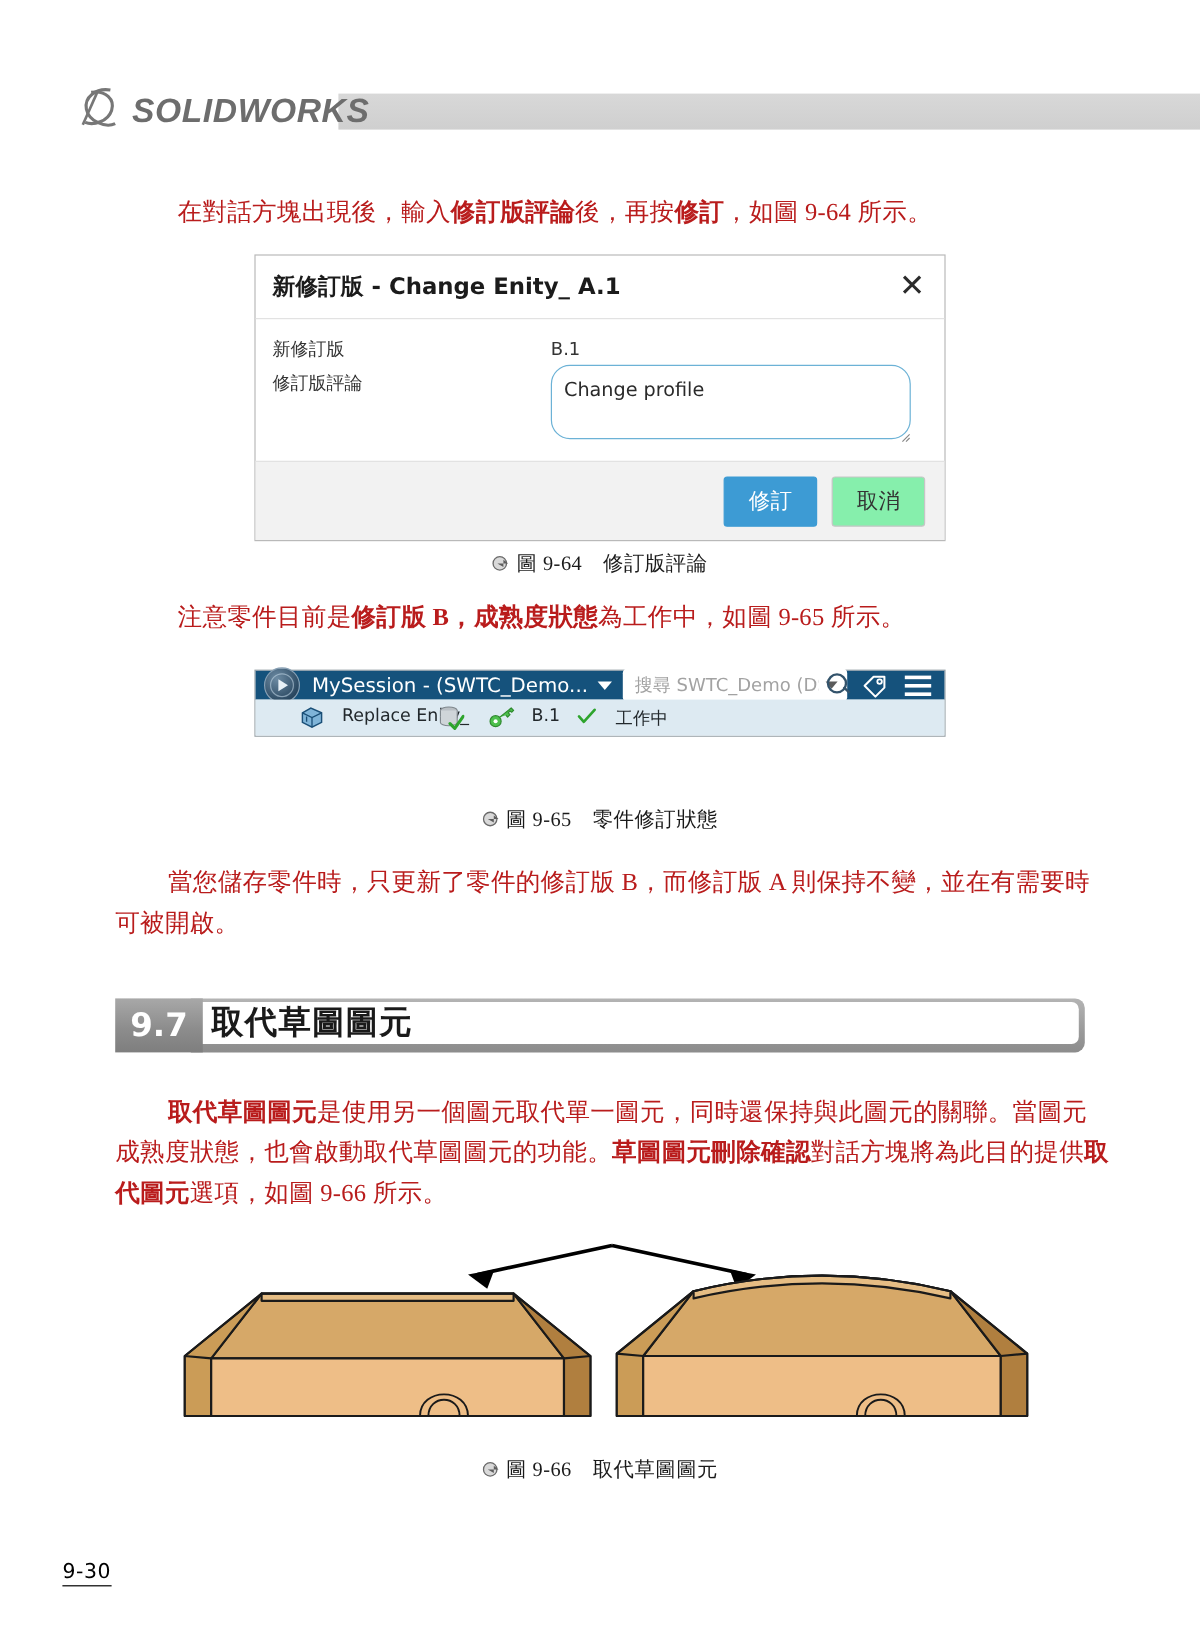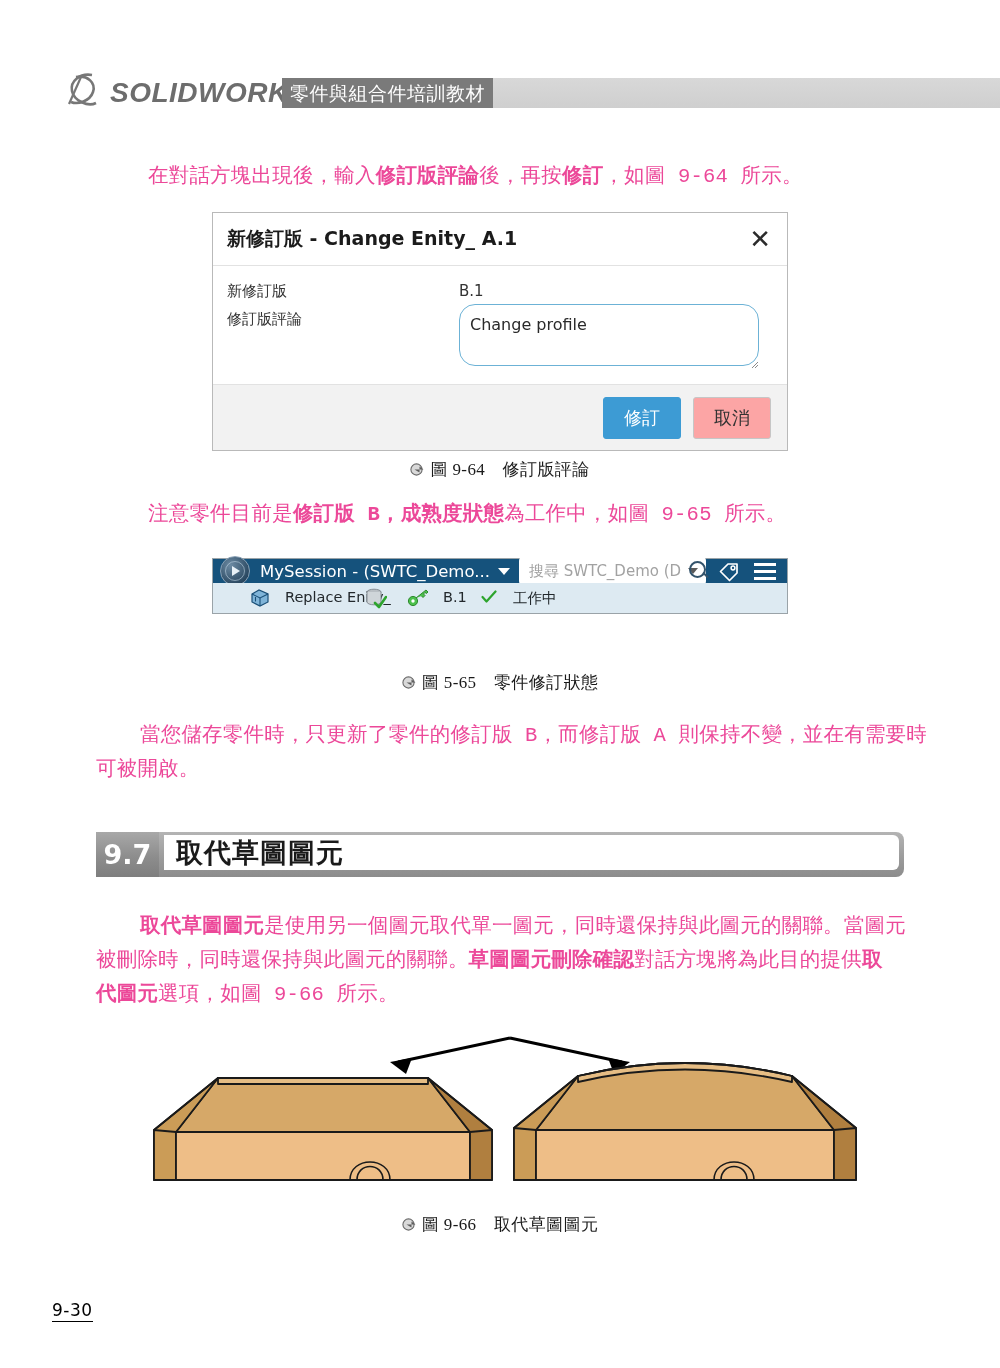--- a/index.html
+++ b/index.html
@@ -64,22 +64,21 @@
     letter-spacing: 0.5px;
     white-space: nowrap;
   }
 
   
   .para {
     position: absolute;
     font-size: 20.5px;
     line-height: 34px;
     letter-spacing: 0.2px;
-    color: #ec4899;
-    font-family: Liberation Mono, monospace;
+    color: #b91c1c;
   }
   .b { font-weight: bold; }
 
   
   .caption {
     position: absolute;
     width: 1000px;
     text-align: center;
     font-size: 17px;
     color: #1a1a1a;
@@ -188,21 +187,21 @@
     text-align: center;
     box-sizing: border-box;
     cursor: pointer;
   }
   .btn-primary {
     background: #3d9bd4;
     border: 1px solid #3d9bd4;
     color: #ffffff;
   }
   .btn-secondary {
-    background: #fca5a5;
+    background: #86efac;
     border: 1px solid #c6c6c6;
     color: #333333;
   }
 
   
   .panel {
     position: absolute;
     left: 212px; top: 558px;
     width: 576px;
     border: 1px solid #9aa3a8;
@@ -369,21 +368,21 @@
 
   
   .sec-wrap {
     position: absolute;
     left: 96px; top: 832px;
     width: 808px; height: 45px;
   }
   .sec-num {
     position: absolute;
     left: 0; top: 0;
-    width: 63px; height: 45px;
+    width: 73px; height: 45px;
     background: linear-gradient(to bottom, #a8a8a8, #8d8d8d 55%, #7e7e7e);
     color: #ffffff;
     font-family: "DejaVu Sans", "Liberation Sans", sans-serif;
     font-weight: bold;
     font-size: 27px;
     line-height: 45px;
     text-align: center;
     letter-spacing: 0px;
   }
   .sec-band {
@@ -440,21 +439,20 @@
     <div class="ds-logo">
       <svg viewBox="0 0 44 40" width="44" height="40">
         <path d="M30 4 C18 2, 8 10, 10 20 C12 30, 26 36, 34 32" fill="none" stroke="#777" stroke-width="2.6"></path>
         <path d="M14 6 C26 4, 34 12, 31 21 C28 30, 16 34, 9 31" fill="none" stroke="#777" stroke-width="2.6"></path>
         <path d="M7 33 L19 6" fill="none" stroke="#777" stroke-width="2.2"></path>
       </svg>
     </div>
     <div class="brand-word">SOLIDWORKS</div>
   </div>
 
-  <div class="header-title-box">零件與組合件培訓教材</div>
 </div>
 
 <div class="para" style="left:148px; top:160px;">
   <span>在對話方塊出現後，輸入</span><span class="b">修訂版評論</span><span>後，再按</span><span class="b">修訂</span><span>，如圖 9-64 所示。</span>
 </div>
 
 <div class="dialog">
   <div class="dialog-title">
     <div class="dialog-title-text">新修訂版 - Change Enity_ A.1</div>
     <div class="dialog-close">✕</div>
@@ -556,38 +554,38 @@
     <span style="left:460px;"></span>
   </div>
 </div>
 
 <div class="caption" style="top:671px;">
   <span class="capicon">
     <svg viewBox="0 0 15 15" width="15" height="15">
       <circle cx="6.5" cy="7.5" r="5.6" fill="#d9d9d9" stroke="#6a6a6a" stroke-width="1.1"></circle>
       <path d="M4.5 7.5 L13.5 7.5 L9.5 4.5 L9.5 10.5 Z" fill="#5d5d5d"></path>
     </svg>
-  </span><span>圖 5-65　零件修訂狀態</span>
+  </span><span>圖 9-65　零件修訂狀態</span>
 </div>
 
 <div class="para" style="left:140px; top:719px;">當您儲存零件時，只更新了零件的修訂版 B，而修訂版 A 則保持不變，並在有需要時</div>
 <div class="para" style="left:96px; top:753px;">可被開啟。</div>
 
 <div class="sec-wrap">
   <div class="sec-band"></div>
   <div class="sec-inner"></div>
   <div class="sec-num">9.7</div>
   <div class="sec-title">取代草圖圖元</div>
 </div>
 
 <div class="para" style="left:140px; top:910px;">
   <span class="b">取代草圖圖元</span><span>是使用另一個圖元取代單一圖元，同時還保持與此圖元的關聯。當圖元</span>
 </div>
 <div class="para" style="left:96px; top:944px;">
-  <span>被刪除時，同時還保持與此圖元的關聯。</span><span class="b">草圖圖元刪除確認</span><span>對話方塊將為此目的提供</span><span class="b">取</span>
+  <span>成熟度狀態，也會啟動取代草圖圖元的功能。</span><span class="b">草圖圖元刪除確認</span><span>對話方塊將為此目的提供</span><span class="b">取</span>
 </div>
 <div class="para" style="left:96px; top:978px;">
   <span class="b">代圖元</span><span>選項，如圖 9-66 所示。</span>
 </div>
 
 <div class="fig3d">
   <svg viewBox="0 0 740 200" width="740" height="200">
 
     <g stroke="#000" stroke-width="3" fill="none">
       <path d="M370 28 L258 52"></path>

